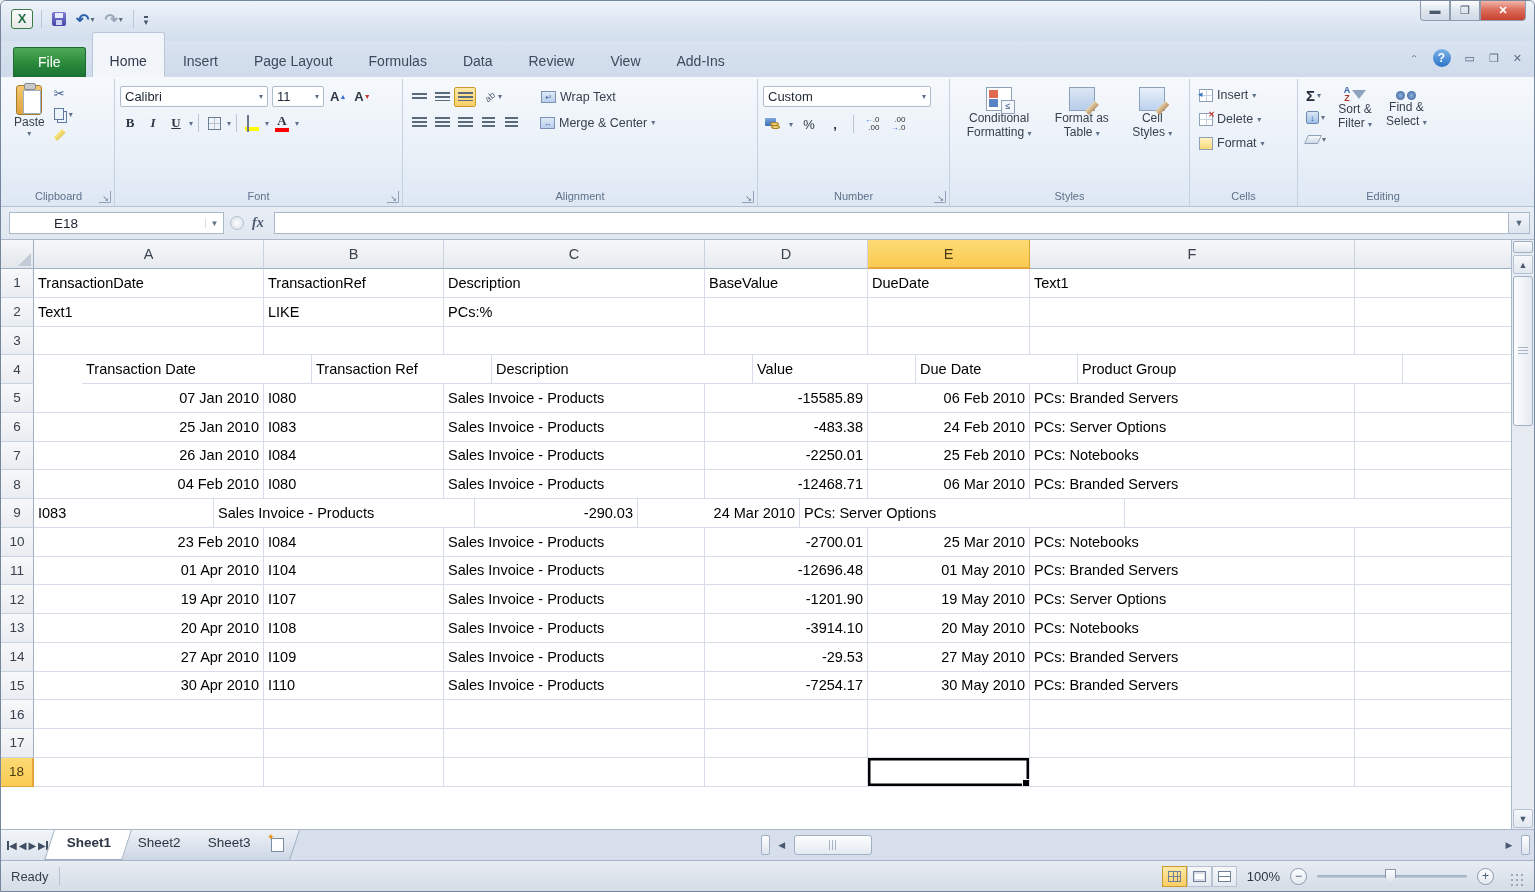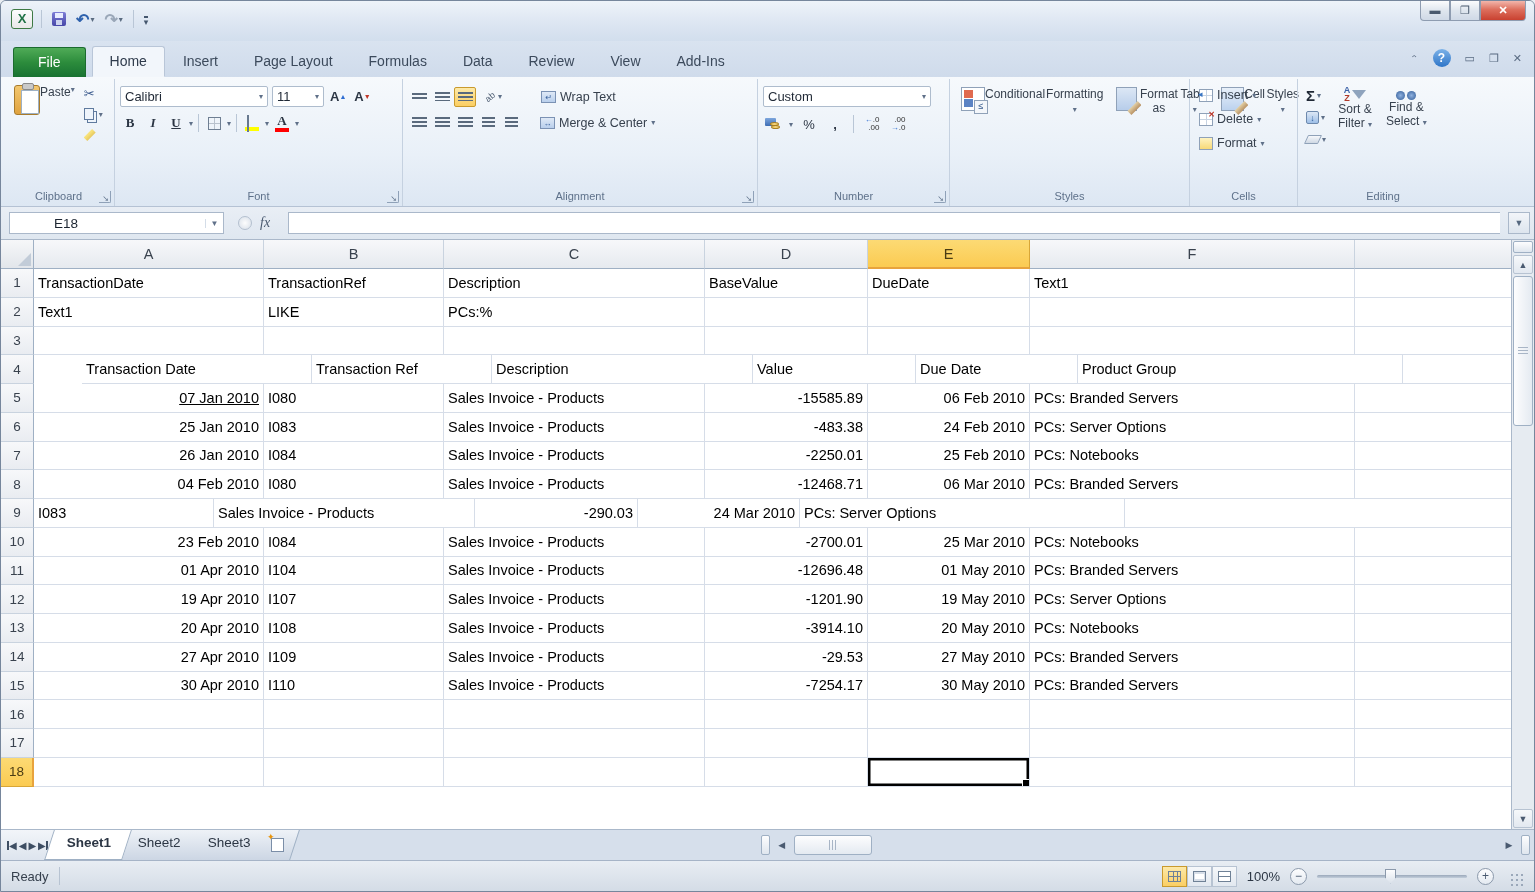--- a/index.html
+++ b/index.html
@@ -33,21 +33,21 @@
   .win-btn { width:30px; height:20px; border:1px solid #8e9cb0; border-top:none;
     background:linear-gradient(#fbfcfd,#dfe6ee 50%,#cfd9e6);
     color:#4a5a6e; font-size:11px; text-align:center; line-height:18px; }
   .win-btn.min { border-radius:0 0 0 4px; }
   .win-btn.close { width:46px; border-radius:0 0 4px 0;
     background:linear-gradient(#f2b6ab,#dd6f5d 45%,#c94130); color:#fff; font-weight:bold; }
 
   
   .tab-row { height:36px; flex:0 0 auto; background:linear-gradient(#d9e3f0,#cfdbeb);
     display:flex; align-items:flex-end; padding:0 0 0 12px; position:relative; }
-  .rtab { padding:6px 17px 7px; font-size:14px; color:#3c4a5c; border:1px solid transparent; }
+  .rtab { padding:20px 17px 7px; font-size:14px; color:#3c4a5c; border:1px solid transparent; }
   .rtab.file { background:linear-gradient(#50ab57,#2c8c3c 50%,#187232);
     color:#fff; border:1px solid #1b6b2e; border-bottom:none; border-radius:3px 3px 0 0;
     padding:6px 24px 7px; margin-right:6px; }
   .rtab.active { background:#f2f6fb; border:1px solid #b9c6d8; border-bottom:1px solid #f2f6fb;
     border-radius:3px 3px 0 0; color:#2f3b4c; }
   .ribbon-right { position:absolute; right:12px; top:8px; display:flex; gap:14px; align-items:center; }
   .chev-up { font-size:10px; color:#5a6b82; transform:scaleY(.8); }
   .help-btn { width:18px; height:18px; border-radius:50%; background:linear-gradient(#7cb2e8,#2e75c8);
     color:#fff; font-size:12px; font-weight:bold; text-align:center; line-height:18px; }
   .wb-btn { font-size:11px; color:#5a6b82; }
@@ -56,21 +56,21 @@
   .ribbon { height:130px; flex:0 0 auto; background:linear-gradient(#f6f9fc,#e9f0f8 60%,#dde7f3);
     border-bottom:1px solid #b5c2d4; display:flex; padding:2px 0 0 2px; }
   .rgroup { display:flex; flex-direction:column; border-right:1px solid #c5d1e0; padding:3px 5px 0; position:relative; }
   .rgroup-body { flex:1; display:flex; align-items:flex-start; }
   .rgroup-label { height:18px; font-size:11px; color:#5e718a; text-align:center; line-height:16px; }
   .launcher { position:absolute; right:3px; bottom:3px; width:12px; height:12px;
     border-left:1px solid #8fa1b8; border-top:1px solid #8fa1b8; transform:rotate(180deg);
     border-radius:2px 0 0 0; }
   .launcher:after { content:"↘"; position:absolute; font-size:8px; color:#62748c; left:1px; top:-1px; transform:rotate(180deg); }
 
-  .big-btn { display:flex; flex-direction:row; align-items:flex-start; padding:3px 6px; border-radius:3px; font-size:12px; color:#37414e; }
+  .big-btn { display:flex; flex-direction:column; align-items:center; padding:3px 6px; border-radius:3px; font-size:12px; color:#37414e; }
   .big-btn .lbl { line-height:14px; text-align:center; }
   .arrow { font-size:8px; color:#5f7089; }
 
   
   .clipboard-icon { width:26px; height:30px; background:linear-gradient(#f3c76f,#dfa23f); border:1px solid #a87b2c; border-radius:3px; position:relative; }
   .clipboard-icon:before { content:""; position:absolute; top:-3px; left:7px; width:10px; height:5px; background:#c9c9c9; border:1px solid #8a8a8a; border-radius:2px; }
   .clipboard-icon:after { content:""; position:absolute; top:4px; left:6px; width:16px; height:22px; background:#fff; border:1px solid #9db0c4; }
   .mini-col { display:flex; flex-direction:column; gap:3px; padding-top:2px; }
   .mini-btn { display:flex; align-items:center; gap:2px; height:18px; padding:0 3px; border-radius:2px; font-size:13px; color:#3d4a5a; }
   .scissors { color:#3e5d8f; font-size:13px; }
@@ -135,27 +135,27 @@
   .az-ic { font-size:9px; line-height:8px; font-weight:bold; text-align:center; }
   .az-ic .a { color:#3b62a8; } .az-ic .z { color:#b03a2a; }
   .funnel { width:0; height:0; border-left:7px solid transparent; border-right:7px solid transparent; border-top:9px solid #8ea3bd; margin-left:2px; }
   .binoc { width:20px; height:14px; position:relative; }
   .binoc:before,.binoc:after { content:""; position:absolute; bottom:0; width:9px; height:9px; border-radius:50%; background:radial-gradient(#8fb1de,#2f5a96); }
   .binoc:before { left:0; } .binoc:after { right:0; }
   .two-line-btn { display:flex; flex-direction:column; align-items:center; font-size:12px; color:#37414e; padding:2px 5px; line-height:14px; border-radius:3px; }
 
   
   .formula-bar { height:33px; flex:0 0 auto; background:linear-gradient(#e9eef5,#dfe7f0);
-    border-bottom:1px solid #aab8ca; display:flex; align-items:center; padding:4px 4px 4px 8px; gap:8px; }
+    border-bottom:1px solid #aab8ca; display:flex; align-items:center; padding:4px 4px 4px 8px; gap:0; }
   .name-box { width:215px; height:22px; background:#fff; border:1px solid #aab8ca; display:flex; align-items:center; font-size:13.5px; color:#1c2531; }
   .name-box .nv { flex:1; padding-left:44px; }
   .name-box .na { width:18px; text-align:center; font-size:8px; color:#5f7089; border-left:1px solid #d4dde8; }
   .fx-zone { display:flex; align-items:center; gap:8px; padding:0 10px 0 6px; }
   .circle-grip { width:14px; height:14px; border-radius:50%; background:radial-gradient(#fdfdfd,#d6dee8); border:1px solid #b4c0cf; }
-  .fx { font-family:"Liberation Serif",serif; font-style:italic; font-weight:normal; font-size:14px; color:#4a5a70; }
+  .fx { font-family:"Liberation Serif",serif; font-style:italic; font-weight:bold; font-size:14px; color:#4a5a70; }
   .formula-input { flex:1; height:22px; background:#fff; border:1px solid #aab8ca; border-right:none; }
   .fb-expand { width:22px; height:22px; background:linear-gradient(#f2f5f9,#dde5ee); border:1px solid #aab8ca; font-size:9px; color:#55687f; text-align:center; line-height:20px; }
 
   
   .grid-wrap { flex:1; display:flex; background:#fff; overflow:hidden; position:relative; }
   .grid { flex:1; display:flex; flex-direction:column; overflow:hidden; }
   .hdr-row { display:flex; height:29px; flex:0 0 auto; }
   .corner { width:33px; flex:0 0 auto; background:linear-gradient(#f6f7f9,#e2e6eb); border-right:1px solid #9fb0c4; border-bottom:1px solid #9fb0c4; position:relative; }
   .corner:after { content:""; position:absolute; right:2px; bottom:2px; border-left:13px solid transparent; border-bottom:13px solid #c2ccd8; }
   .col-h { background:linear-gradient(#f7f8fa,#e6eaef); border-right:1px solid #c9d3df; border-bottom:1px solid #9fb0c4;
@@ -588,21 +588,21 @@
             <div class="cell" style="width: 230px; margin-left: 48px;">Transaction Date</div>
             <div class="cell" style="width: 180px;">Transaction Ref</div>
             <div class="cell" style="width: 261px;">Description</div>
             <div class="cell" style="width: 163px;">Value</div>
             <div class="cell" style="width: 162px;">Due Date</div>
             <div class="cell" style="width: 325px;">Product Group</div>
             <div class="cell trail"></div>
           </div>
           <div class="g-row">
             <div class="row-h">5</div>
-            <div class="cell r" style="width: 230px; text-decoration: underline;">07 Jan 2010</div>
+            <div class="cell r" style="width: 230px;">07 Jan 2010</div>
             <div class="cell" style="width: 180px;">I080</div>
             <div class="cell" style="width: 261px;">Sales Invoice - Products</div>
             <div class="cell r" style="width: 163px;">-15585.89</div>
             <div class="cell r" style="width: 162px;">06 Feb 2010</div>
             <div class="cell" style="width: 325px;">PCs: Branded Servers</div>
             <div class="cell trail"></div>
           </div>
           <div class="g-row">
             <div class="row-h">6</div>
             <div class="cell r" style="width: 230px;">25 Jan 2010</div>

